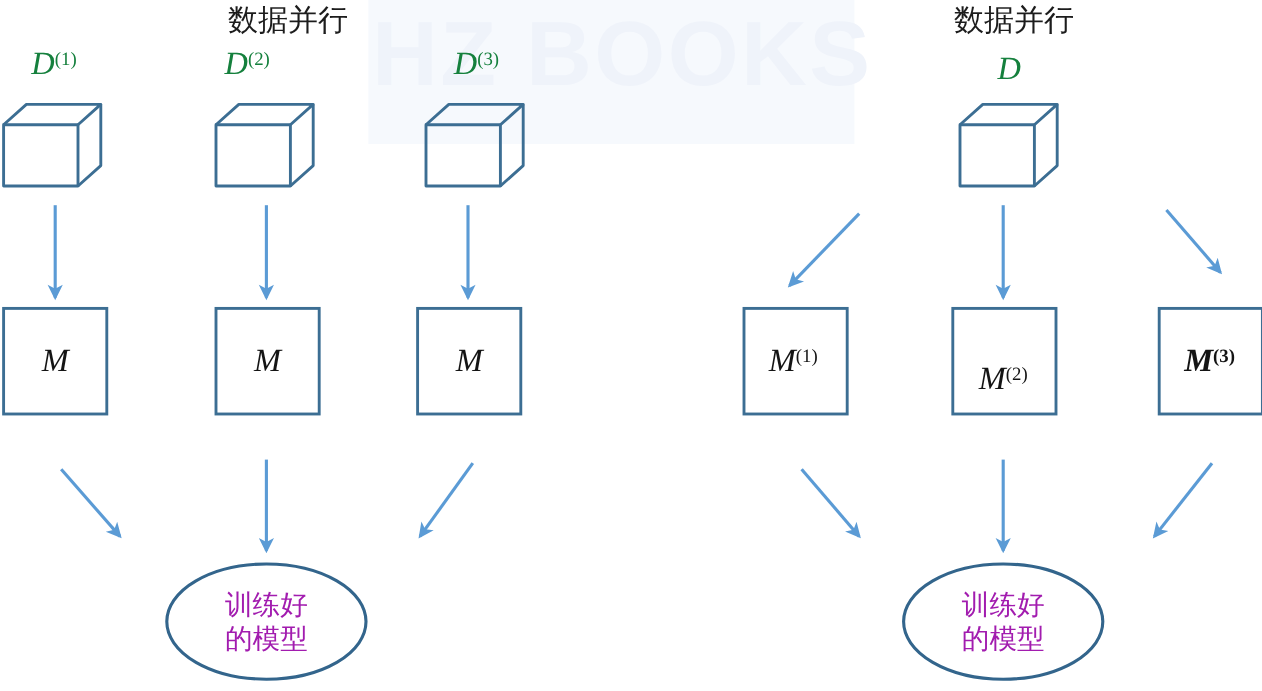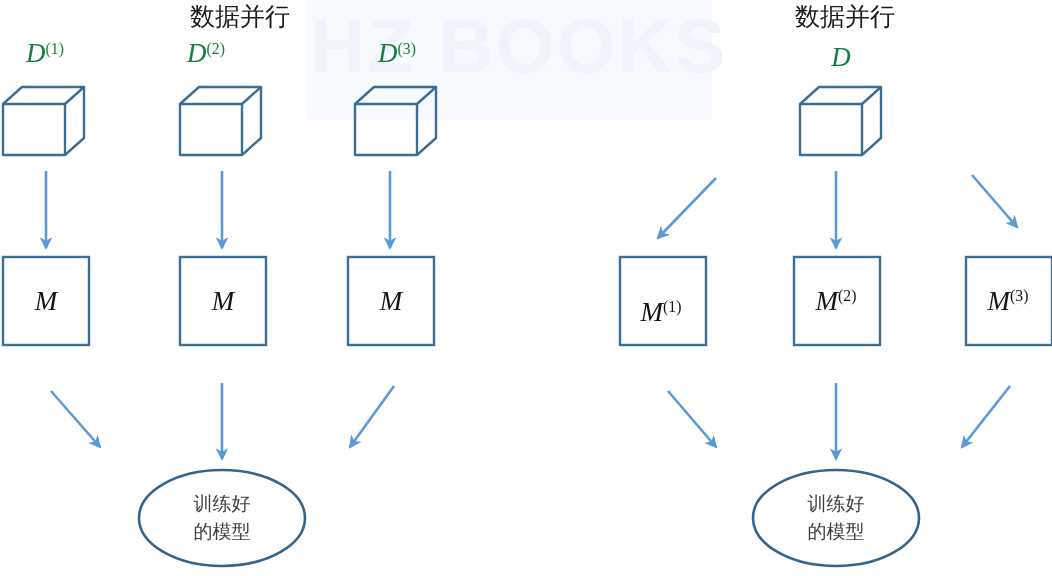--- a/index.html
+++ b/index.html
@@ -52,21 +52,21 @@
   .boxlabel {
     font-family: "Liberation Serif", serif;
     font-style: italic; font-size: 27px; color: #141414;
     transform: translate(-50%, -50%);
   }
   .boxlabel sup {
     font-style: normal; font-size: 0.58em; vertical-align: 0.52em;
   }
   .ell-label {
     font-family: "Liberation Sans", sans-serif;
-    font-size: 19px; line-height: 28px; color: #404040;
+    font-size: 23px; line-height: 28px; color: #a21caf;
     text-align: center;
     transform: translate(-50%, -50%);
   }
   .ell-label span { display: block; }
 </style>
 </head>
 <body>
 
 <div id="stage">
 
@@ -153,27 +153,27 @@
   <div class="txt boxlabel" style="left:46px; top:301px;">
     <span>M</span><sup></sup>
   </div>
   <div class="txt boxlabel" style="left:223px; top:301px;">
     <span>M</span><sup></sup>
   </div>
   <div class="txt boxlabel" style="left:391px; top:301px;">
     <span>M</span><sup></sup>
   </div>
 
-  <div class="txt boxlabel" style="left:661px; top:312px;font-family:Liberation Serif, serif;">
+  <div class="txt boxlabel" style="left:661px; top:301px;font-family:Liberation Serif, serif;">
     <span>M</span><sup>(1)</sup>
   </div>
-  <div class="txt boxlabel" style="left:836px; top:301px;">
+  <div class="txt boxlabel" style="left:836px; top:316px;">
     <span>M</span><sup>(2)</sup>
   </div>
-  <div class="txt boxlabel" style="left:1008px; top:301px;">
+  <div class="txt boxlabel" style="left:1008px; top:301px;font-weight:bold;">
     <span>M</span><sup>(3)</sup>
   </div>
 
   <div class="ell-label txt" style="left:222px; top:518px;">
     <span>训练好</span>
     <span>的模型</span>
   </div>
 
   <div class="ell-label txt" style="left:836px; top:518px;">
     <span>训练好</span>

